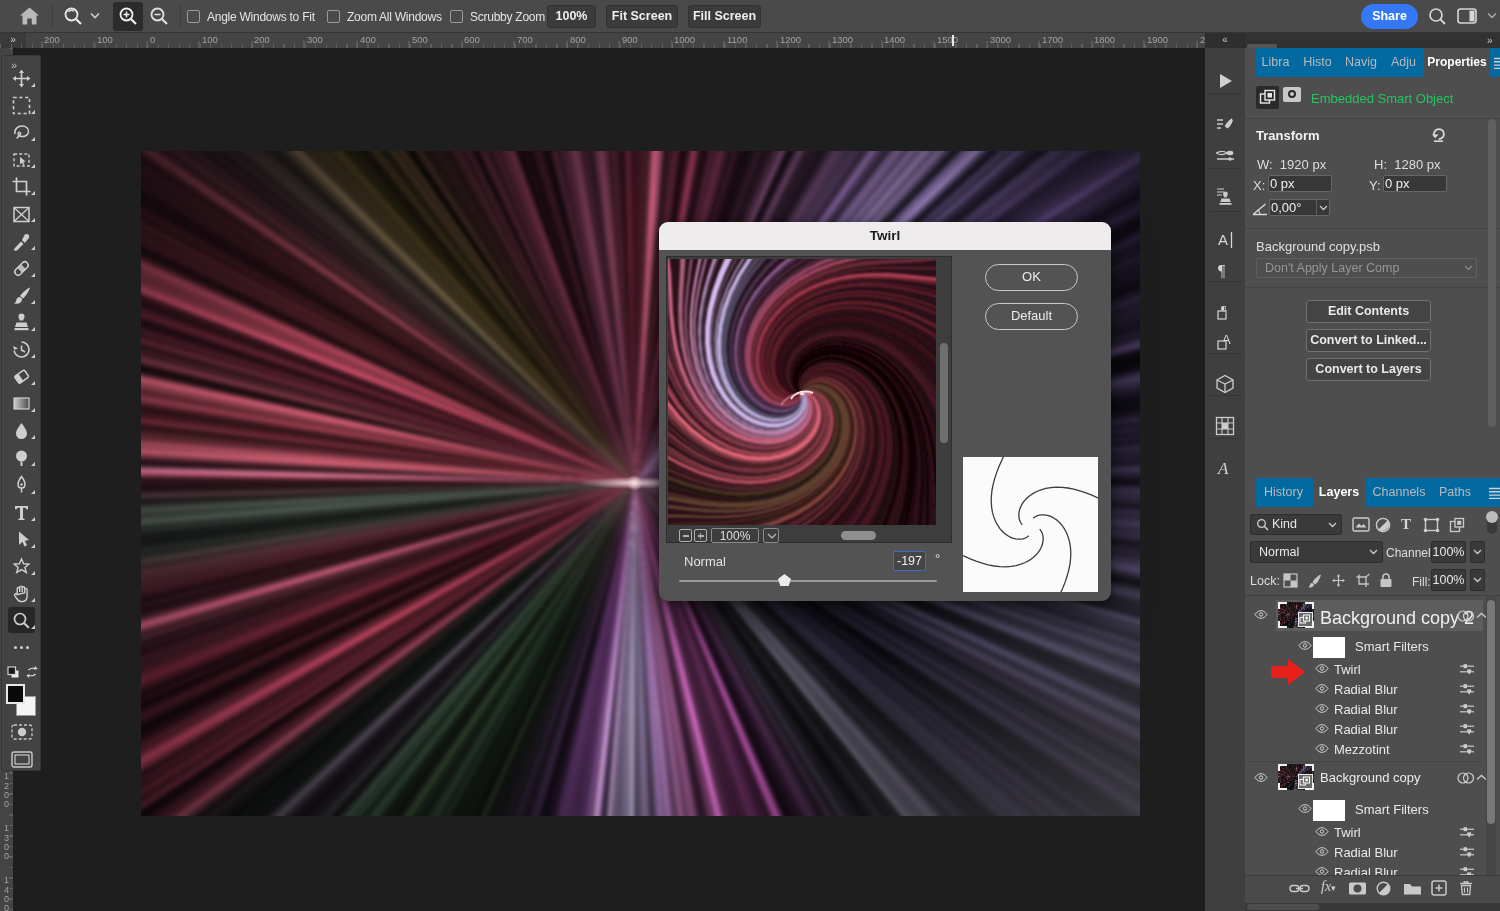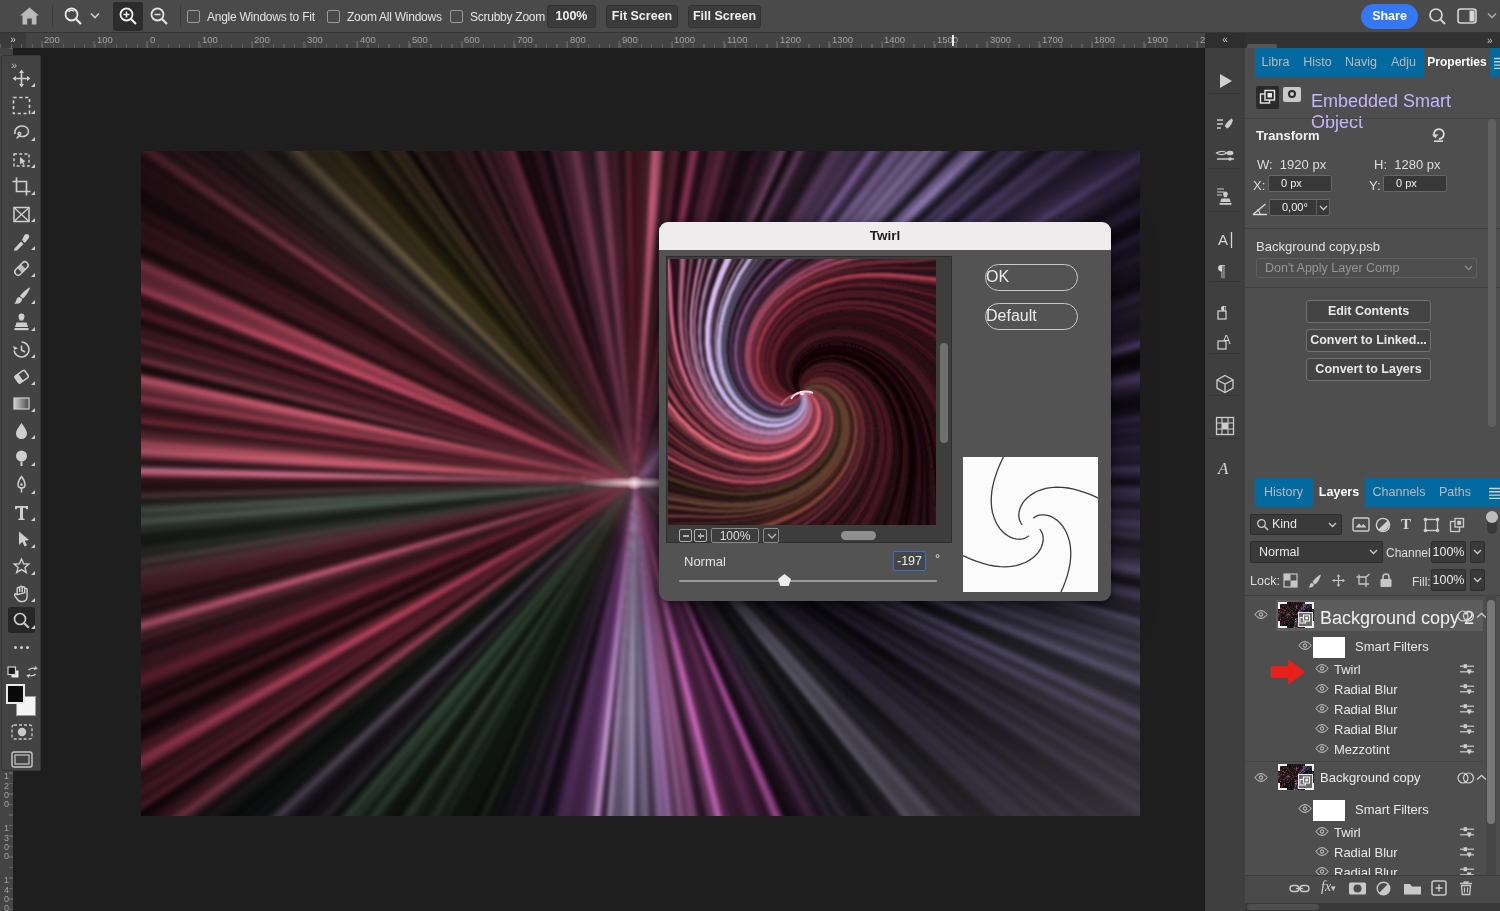--- a/index.html
+++ b/index.html
@@ -12,31 +12,31 @@
 .cblab{position:absolute;top:10px;font-size:12px;letter-spacing:-0.25px;color:#e3e3e3;white-space:nowrap}
 .tbtn{position:absolute;top:5px;height:23px;background:#3b3b3b;border:1px solid #323232;border-radius:3px;color:#eeeeee;font-size:12.5px;font-weight:bold;text-align:center;line-height:21px}
 .share{position:absolute;top:4px;left:1361px;width:57px;height:25px;background:#3478f6;border-radius:13px;color:#fff;font-size:12.5px;font-weight:bold;text-align:center;line-height:25px}
 .hruler{position:absolute;left:0;top:33px;width:1205px;height:15px;background:#444444;z-index:20;overflow:hidden}
 .hruler .num{position:absolute;top:1px;font-size:9.5px;color:#a2a2a2}
 .vruler{position:absolute;left:0;top:48px;width:13px;height:863px;background:#444444;z-index:5;overflow:hidden}
 .vruler .num{position:absolute;left:1px;font-size:9px;color:#a2a2a2;width:11px;text-align:center;line-height:9.2px}
 .canvas{position:absolute;left:141px;top:151px;width:999px;height:665px;overflow:hidden}
 .dlg{position:absolute;left:659px;top:222px;width:452px;height:379px;background:#535353;border-radius:9px;box-shadow:0 14px 40px rgba(0,0,0,.55),0 2px 8px rgba(0,0,0,.4);z-index:40}
 .dlgtitle{position:absolute;left:0;top:0;width:452px;height:28px;background:#eeecec;border-radius:9px 9px 0 0;color:#1c1c1c;font-size:13.5px;font-weight:bold;text-align:center;line-height:28px}
-.pill{position:absolute;left:326px;width:93px;height:27px;border:1.5px solid #c9c9c9;border-radius:14px;color:#ececec;font-size:16px;line-height:24px}
+.pill{position:absolute;left:326px;width:93px;height:27px;border:1.5px solid #c9c9c9;border-radius:14px;color:#ececec;font-size:13px;text-align:center;line-height:24px}
 .toolbar{position:absolute;left:1px;top:55px;width:40px;height:716px;background:#434343;border:1px solid #363636;border-radius:2px;z-index:10}
 .tico{position:absolute;left:9px;width:21px;height:21px}
 .tcorner{position:absolute;width:0;height:0;border-left:4px solid transparent;border-bottom:4px solid #cfcfcf}
 .rstrip{position:absolute;left:1205px;top:33px;width:40px;height:878px;background:#3f3f3f;z-index:25}
 .rsico{position:absolute;left:9px;width:22px;height:22px}
 .panel{position:absolute;left:1245px;width:255px;background:#4e4e4e;z-index:25}
 .ptabs{position:absolute;left:10px;top:0;width:255px;height:29px;background:#0369a1}
 .ptab{position:absolute;top:0;height:29px;font-size:12.5px;color:#b9b9b9;line-height:29px;text-align:center;overflow:hidden}
 .ptab.sel{background:#4e4e4e;color:#ffffff;font-weight:bold}
-.inp{position:absolute;height:17px;background:#383838;border:1px solid #666666;border-radius:2px;color:#f0f0f0;font-size:11px;line-height:15px;padding-left:12px}
+.inp{position:absolute;height:17px;background:#383838;border:1px solid #666666;border-radius:2px;color:#f0f0f0;font-size:13px;line-height:15px;padding-left:1px}
 .hline{position:absolute;left:0;width:255px;height:1px;background:#424242}
 .pbtn{position:absolute;left:1306px;width:125px;height:23px;background:#444444;border:1px solid #707070;border-radius:3px;color:#e8e8e8;font-size:12.5px;font-weight:bold;text-align:center;line-height:21px;z-index:26}
 .eye{position:absolute;width:16px;height:10px}
 .scroll{position:absolute;width:8px;border-radius:4px;background:#6e6e6e}
 </style></head><body>
 <div class="topbar">
     <div class="abs" style="left:19px;top:6px">
       <svg class="" width="21" height="20" viewBox="0 0 21 20">
         <path d="M10.5 1.5 L20 9.5 H17.5 V18.5 H12.8 V12.5 H8.2 V18.5 H3.5 V9.5 H1 Z" fill="#b9b9b9"></path>
       </svg>
@@ -595,21 +595,21 @@
     <div class="abs" style="left:11px;top:53px;width:23px;height:23px;background:#2a2a2a;border-radius:2px"></div>
     <div class="abs" style="left:14px;top:56px">
       <svg class="" width="17" height="17" viewBox="0 0 17 17">
         <rect x="1.5" y="5" width="9" height="9" fill="none" stroke="#e8e8e8" stroke-width="1.4"></rect>
         <rect x="6" y="1.5" width="9.5" height="9.5" fill="#2a2a2a" stroke="#e8e8e8" stroke-width="1.4"></rect>
         <rect x="8.5" y="4" width="4.5" height="4.5" fill="#e8e8e8"></rect>
       </svg>
     </div>
     <div class="abs" style="left:38px;top:54px;width:18px;height:15px;background:#c9c9c9;border-radius:2px"></div>
     <div class="abs" style="left:43px;top:57px;width:8px;height:8px;border:2.2px solid #2a2a2a;border-radius:50%;background:#c9c9c9"></div>
-    <div class="abs" style="left:66px;top:58px;color:#c4b5fd;font-size:18px">Embedded Smart Object</div>
+    <div class="abs" style="left:66px;top:58px;color:#22c55e;font-size:13px">Embedded Smart Object</div>
     <div class="hline" style="top:85px"></div>
     <div class="abs" style="left:11px;top:95px;color:#f2f2f2;font-size:13px;font-weight:bold">Transform</div>
     <div class="abs" style="left:185px;top:93px">
       <svg class="" width="16" height="16" viewBox="0 0 16 16">
         <path d="M4.5 10.5 a5 5 0 1 1 4.2 2.6" fill="none" stroke="#d8d8d8" stroke-width="1.8"></path>
         <path d="M2.2 8.2 L5.3 12.2 L8.4 8.6 Z" fill="#d8d8d8"></path>
         <path d="M4 15.2 H13" stroke="#d8d8d8" stroke-width="1.6"></path>
       </svg>
     </div>
     <div class="abs" style="left:12px;top:124px;color:#dddddd;font-size:13px">W:&nbsp; 1920 px</div>

